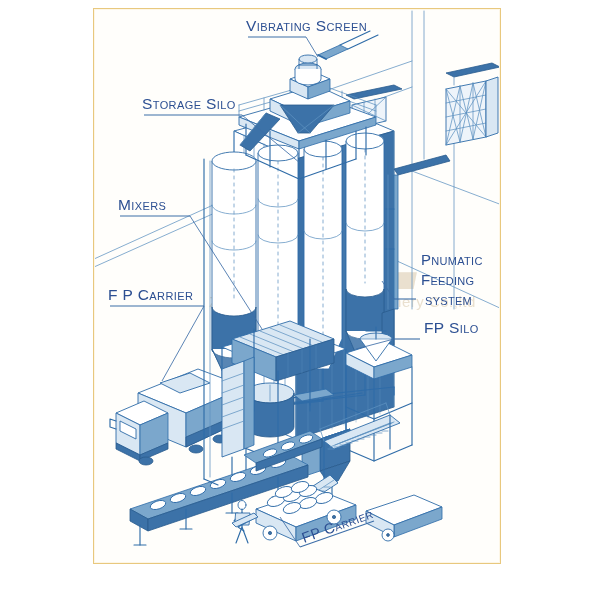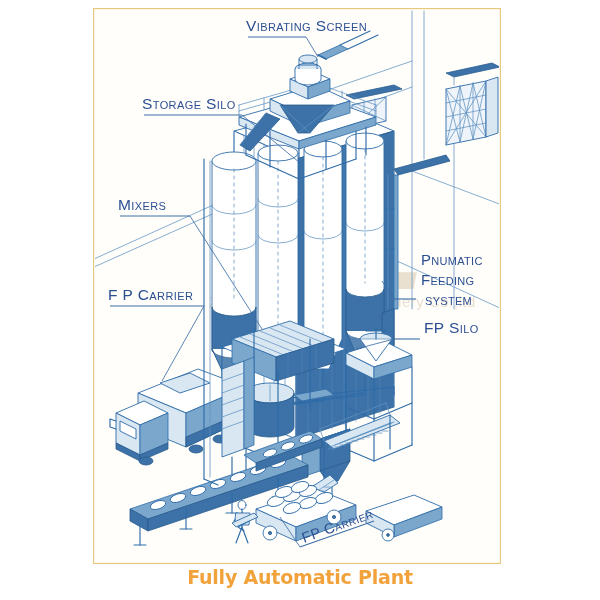--- a/index.html
+++ b/index.html
@@ -456,15 +456,14 @@
           <text class="lbl" x="330" y="324" font-size="15.5" letter-spacing="0.4" style="font-variant:small-caps">FP Silo</text>
 
           <text class="lbl" x="210" y="534" font-size="14.5" letter-spacing="0.4" transform="rotate(-20 210 534)" style="font-variant:small-caps">FP Carrier</text>
         </g>
 
       </g>
     </svg>
 
   </div>
 
-  <div id="caption">Fully Automatic Plant</div>
 
 </div>
 
 </body></html>

